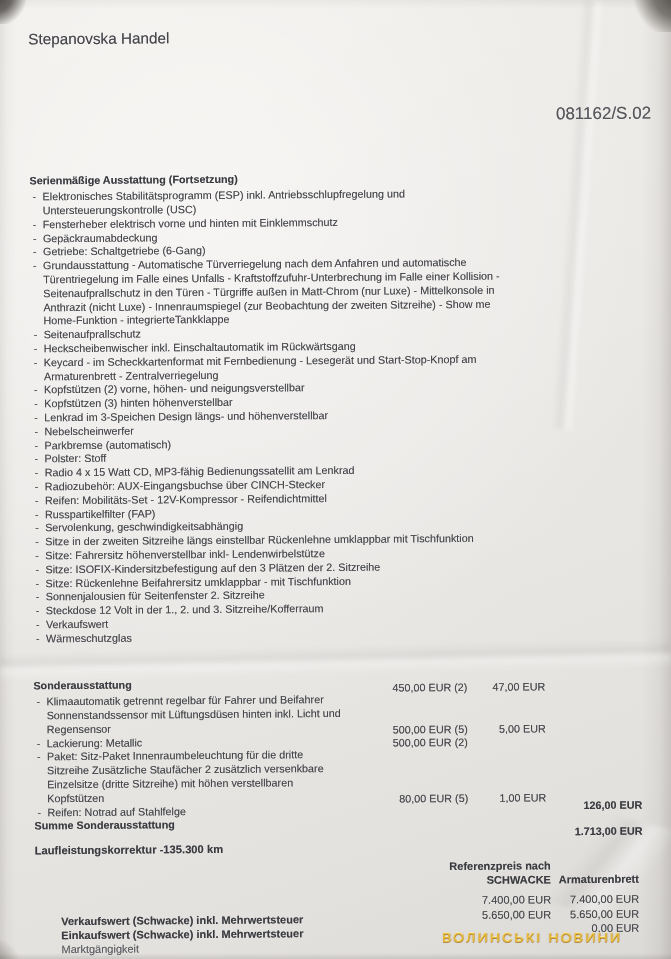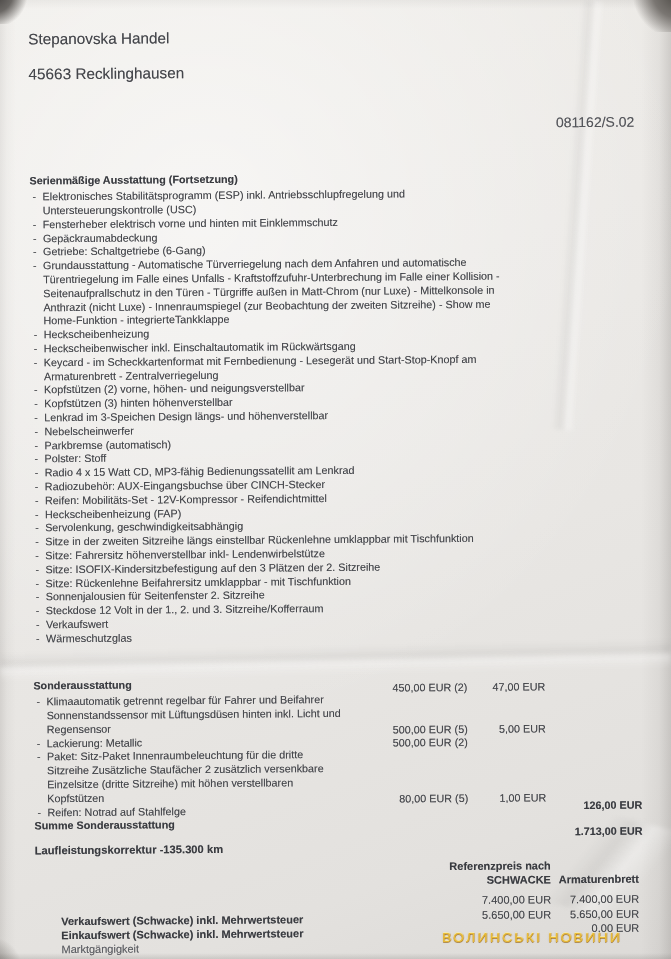--- a/index.html
+++ b/index.html
@@ -34,21 +34,21 @@
   .corner-tr { top:-8px; right:-8px; width:48px; height:40px;
     background:radial-gradient(circle at 100% 0, #47443f 0%, #7a7672 42%, rgba(0,0,0,0) 75%); }
   .corner-bl { bottom:-8px; left:-8px; width:32px; height:28px;
     background:radial-gradient(circle at 0 100%, #8a8682 0%, rgba(0,0,0,0) 70%); }
   .edge-b { position:absolute; bottom:0; left:0; width:100%; height:6px;
     background:linear-gradient(to top, rgba(90,85,80,0.18), transparent); }
 
   
   .company { position:absolute; left:31px; top:28px; font-size:15.3px; }
   .address { position:absolute; left:31px; top:61px; font-size:15.3px; line-height:21.5px; }
-  .docnum  { position:absolute; left:558px; top:116px; font-size:14px; color:#54565b; }
+  .docnum  { position:absolute; left:558px; top:106px; font-size:17px; color:#54565b; }
 
   
   .sec1 { position:absolute; left:31px; top:172px; width:612px; font-size:10.8px; line-height:13.8px; }
   .sec-title { font-weight:bold; color:#393b40; margin-bottom:2.5px; }
   .li { position:relative; padding-left:13px; }
   .li .dash { position:absolute; left:3px; top:0; }
   .li .it { white-space:pre-line; }
 
   
   .sec2 { position:absolute; left:31px; top:677px; width:608px; font-size:10.8px; line-height:13.8px; }
@@ -84,50 +84,49 @@
 <div class="page">
 
   <div class="crease crease-v"></div>
   <div class="crease crease-h"></div>
   <div class="crease crease-d"></div>
 
   <div class="doc">
 
     <div class="company">Stepanovska Handel</div>
     <div class="address">
-      <div>45663 Recklinghausen</div>
     </div>
     <div class="docnum">081162/S.02</div>
 
     <div class="sec1">
       <div class="sec-title">Serienmäßige Ausstattung (Fortsetzung)</div>
       <div class="li"><span class="dash">-</span><span class="it">Elektronisches Stabilitätsprogramm (ESP) inkl. Antriebsschlupfregelung und
 Untersteuerungskontrolle (USC)</span></div>
       <div class="li"><span class="dash">-</span><span class="it">Fensterheber elektrisch vorne und hinten mit Einklemmschutz</span></div>
       <div class="li"><span class="dash">-</span><span class="it">Gepäckraumabdeckung</span></div>
       <div class="li"><span class="dash">-</span><span class="it">Getriebe: Schaltgetriebe (6-Gang)</span></div>
       <div class="li"><span class="dash">-</span><span class="it">Grundausstattung - Automatische Türverriegelung nach dem Anfahren und automatische
 Türentriegelung im Falle eines Unfalls - Kraftstoffzufuhr-Unterbrechung im Falle einer Kollision -
 Seitenaufprallschutz in den Türen - Türgriffe außen in Matt-Chrom (nur Luxe) - Mittelkonsole in
 Anthrazit (nicht Luxe) - Innenraumspiegel (zur Beobachtung der zweiten Sitzreihe) - Show me
 Home-Funktion - integrierteTankklappe</span></div>
-      <div class="li"><span class="dash">-</span><span class="it">Heckscheibenheizung</span></div>
+      <div class="li"><span class="dash">-</span><span class="it">Seitenaufprallschutz</span></div>
       <div class="li"><span class="dash">-</span><span class="it">Heckscheibenwischer inkl. Einschaltautomatik im Rückwärtsgang</span></div>
       <div class="li"><span class="dash">-</span><span class="it">Keycard - im Scheckkartenformat mit Fernbedienung - Lesegerät und Start-Stop-Knopf am
 Armaturenbrett - Zentralverriegelung</span></div>
       <div class="li"><span class="dash">-</span><span class="it">Kopfstützen (2) vorne, höhen- und neigungsverstellbar</span></div>
       <div class="li"><span class="dash">-</span><span class="it">Kopfstützen (3) hinten höhenverstellbar</span></div>
       <div class="li"><span class="dash">-</span><span class="it">Lenkrad im 3-Speichen Design längs- und höhenverstellbar</span></div>
       <div class="li"><span class="dash">-</span><span class="it">Nebelscheinwerfer</span></div>
       <div class="li"><span class="dash">-</span><span class="it">Parkbremse (automatisch)</span></div>
       <div class="li"><span class="dash">-</span><span class="it">Polster: Stoff</span></div>
       <div class="li"><span class="dash">-</span><span class="it">Radio 4 x 15 Watt CD, MP3-fähig Bedienungssatellit am Lenkrad</span></div>
       <div class="li"><span class="dash">-</span><span class="it">Radiozubehör: AUX-Eingangsbuchse über CINCH-Stecker</span></div>
       <div class="li"><span class="dash">-</span><span class="it">Reifen: Mobilitäts-Set - 12V-Kompressor - Reifendichtmittel</span></div>
-      <div class="li"><span class="dash">-</span><span class="it">Heckscheibenheizung (FAP)</span></div>
+      <div class="li"><span class="dash">-</span><span class="it">Russpartikelfilter (FAP)</span></div>
       <div class="li"><span class="dash">-</span><span class="it">Servolenkung, geschwindigkeitsabhängig</span></div>
       <div class="li"><span class="dash">-</span><span class="it">Sitze in der zweiten Sitzreihe längs einstellbar Rückenlehne umklappbar mit Tischfunktion</span></div>
       <div class="li"><span class="dash">-</span><span class="it">Sitze: Fahrersitz höhenverstellbar inkl- Lendenwirbelstütze</span></div>
       <div class="li"><span class="dash">-</span><span class="it">Sitze: ISOFIX-Kindersitzbefestigung auf den 3 Plätzen der 2. Sitzreihe</span></div>
       <div class="li"><span class="dash">-</span><span class="it">Sitze: Rückenlehne Beifahrersitz umklappbar - mit Tischfunktion</span></div>
       <div class="li"><span class="dash">-</span><span class="it">Sonnenjalousien für Seitenfenster 2. Sitzreihe</span></div>
       <div class="li"><span class="dash">-</span><span class="it">Steckdose 12 Volt in der 1., 2. und 3. Sitzreihe/Kofferraum</span></div>
       <div class="li"><span class="dash">-</span><span class="it">Verkaufswert</span></div>
       <div class="li"><span class="dash">-</span><span class="it">Wärmeschutzglas</span></div>
     </div>

